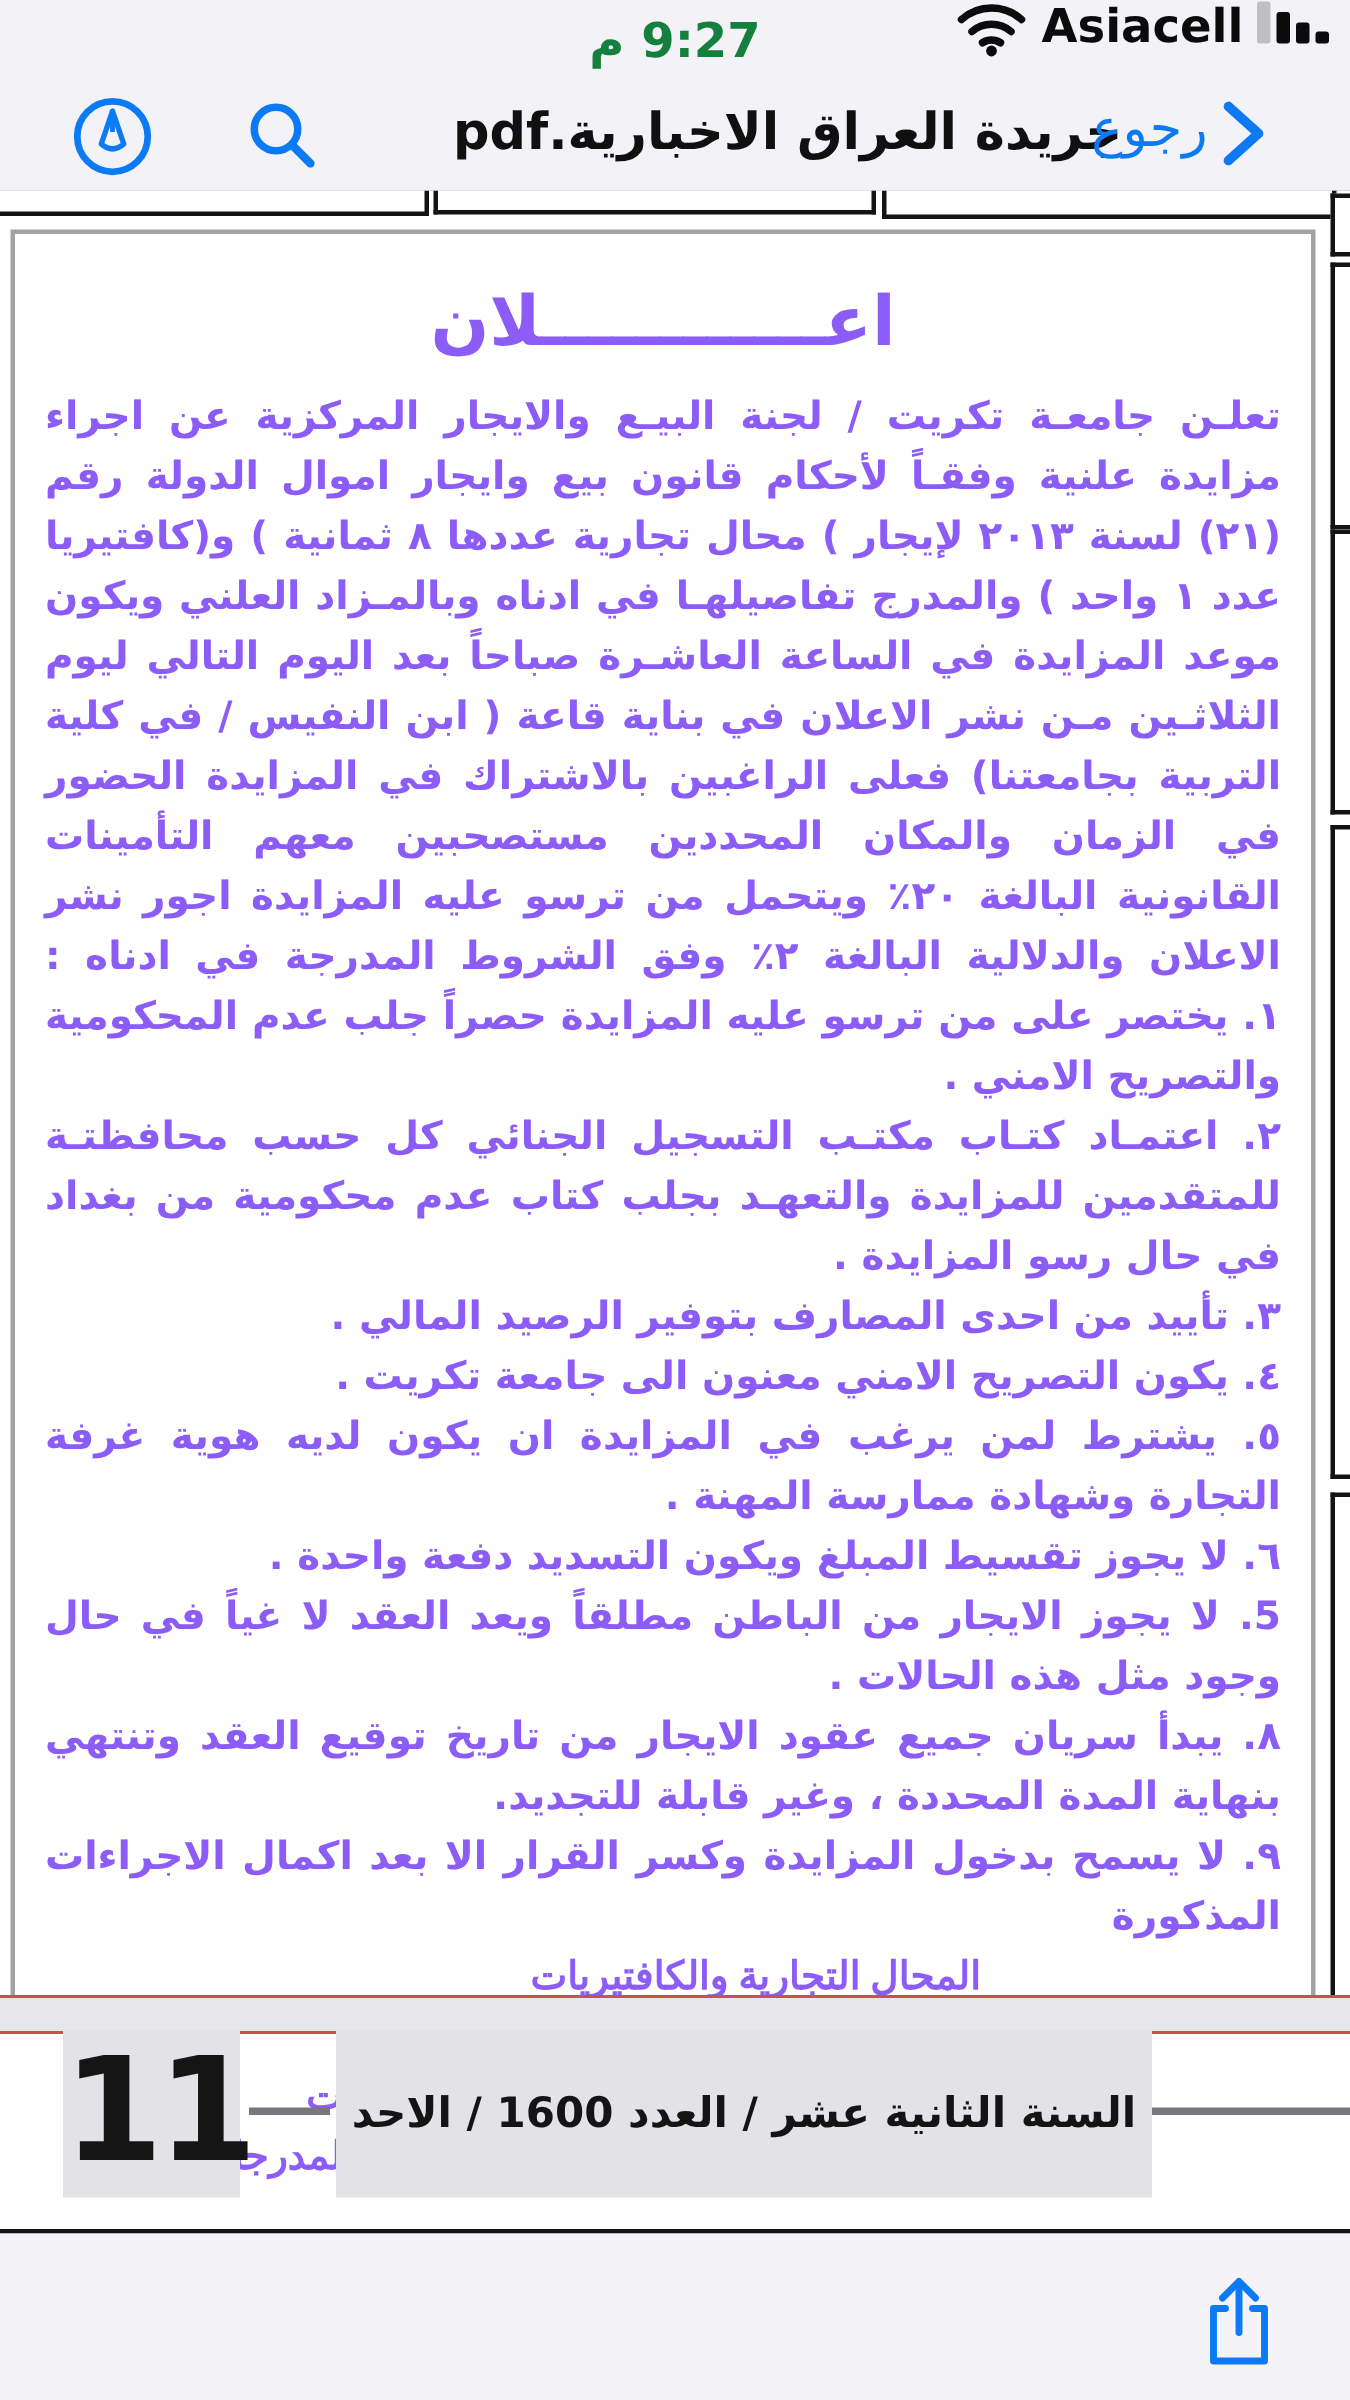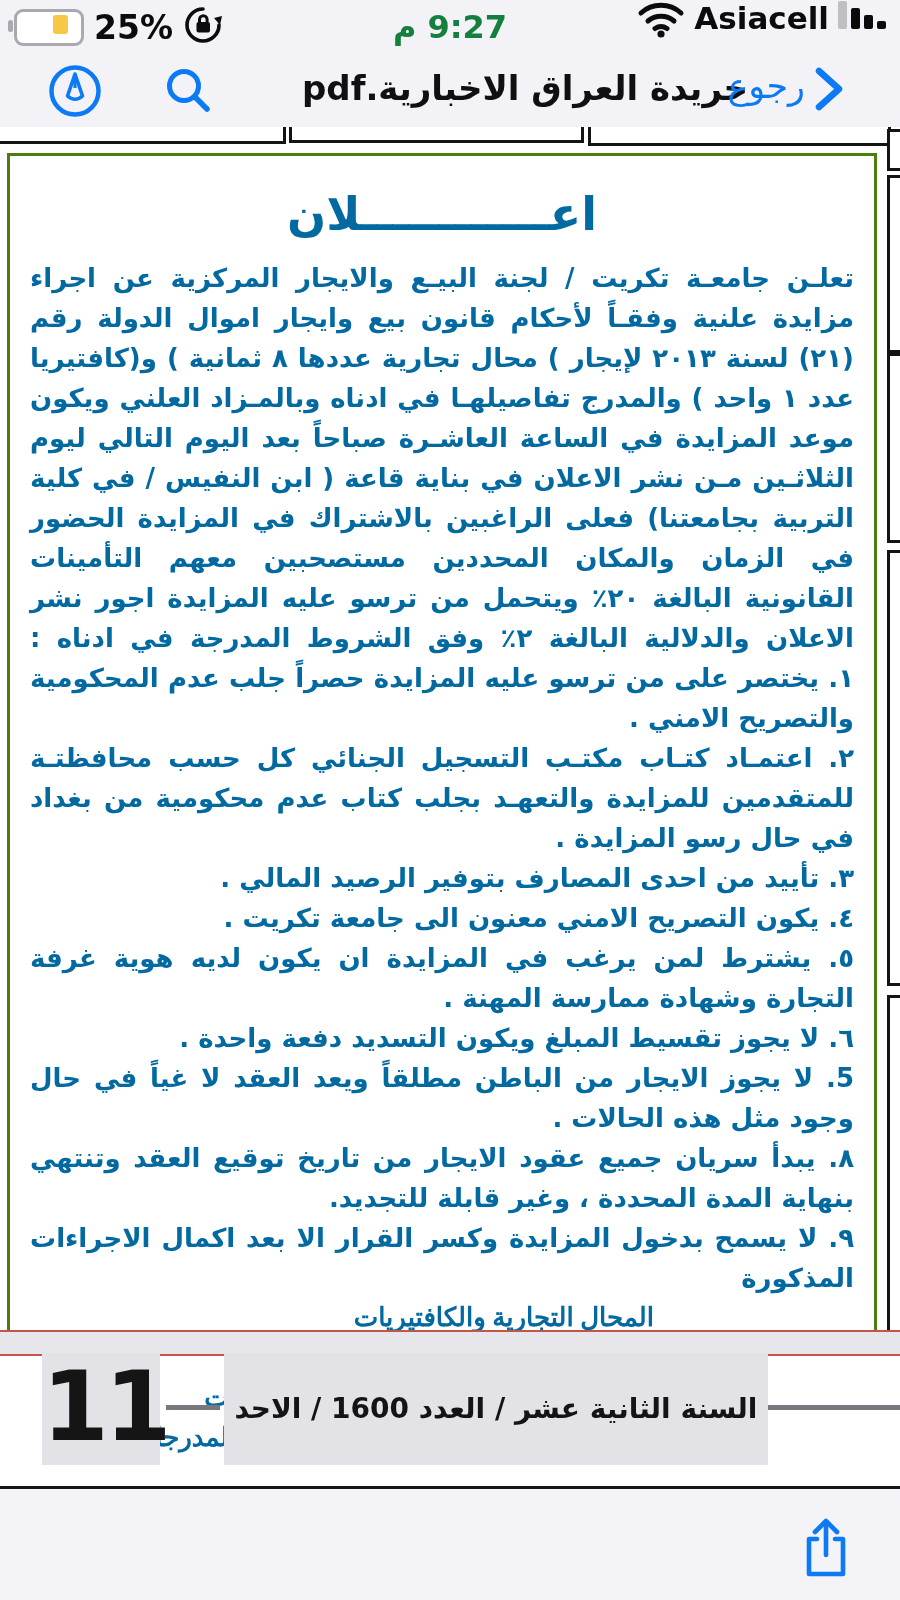--- a/index.html
+++ b/index.html
@@ -28,22 +28,22 @@
   .icon-search{left:160px;}
   
   .doc-area{position:absolute;left:0;top:127px;width:900px;height:1359px;background:#fff;overflow:hidden;}
   .cutbox{position:absolute;background:#fff;border:3px solid #141414;border-top:none;}
   .cb-a{left:-8px;top:0;width:288px;height:14px;}
   .cb-b{left:289px;top:0;width:289px;height:13px;}
   .cb-c{left:588px;top:0;width:297px;height:16px;}
   .sliver{position:absolute;left:887px;width:20px;background:#fff;border:3px solid #141414;border-right:none;}
   .frame{
     position:absolute;left:7px;top:26px;width:824px;height:1174px;
-    border:3px solid #4d7c0f;background:#fff;
-    padding:6px 20px 0 20px;direction:rtl;color:#0369a1;
+    border:3px solid #a3a3a3;background:#fff;
+    padding:6px 20px 0 20px;direction:rtl;color:#8b5cf6;
   }
   .doc-title{text-align:center;font-size:46px;font-weight:bold;height:96px;line-height:104px;letter-spacing:1px;}
   .doc-paragraph{
     font-size:26px;font-weight:bold;line-height:40px;
     text-align:justify;text-align-last:justify;
   }
   .cond{font-size:26px;font-weight:bold;line-height:40px;text-align:justify;text-align-last:right;}
   .subhead,.shop{font-size:26px;font-weight:bold;line-height:40px;text-align:right;padding-left:0;padding-right:0;margin-right:0;}
   .subhead,.shop{text-align:right;padding-right:200px;box-sizing:border-box;font-family:Liberation Serif, serif;}
   
@@ -55,35 +55,20 @@
   .pg-line{position:absolute;left:726px;top:52px;width:174px;height:5px;background:#77777d;}
   
   .toolbar-sep{position:absolute;left:0;top:1486px;width:900px;height:3px;background:#161616;}
   .toolbar{position:absolute;left:0;top:1489px;width:900px;height:111px;background:#f4f3f8;}
   .share-btn{position:absolute;right:45px;top:26px;width:58px;height:66px;display:flex;align-items:center;justify-content:center;cursor:pointer;}
 </style>
 </head>
 <body>
 
 <div class="status-bar">
-  <div class="sb-left">
-    <div class="battery">
-      <div class="nub"></div>
-      <div class="fill"></div>
-    </div>
-    <span class="sb-pct">25%</span>
-    <span>
-      <svg width="40" height="40" viewBox="0 0 40 40">
-        <path d="M20 4 a16 16 0 1 0 16 16" fill="none" stroke="#0b0b0c" stroke-width="3.6" stroke-linecap="round"></path>
-        <path d="M31 13 L37 20 L39 11 Z" fill="#0b0b0c"></path>
-        <path d="M16.5 17 v-2.5 a3.8 3.8 0 0 1 7.6 0 V17" fill="none" stroke="#0b0b0c" stroke-width="3"></path>
-        <rect x="13.5" y="17" width="13.5" height="10.5" rx="2" fill="#0b0b0c"></rect>
-      </svg>
-    </span>
-  </div>
   <div class="sb-time">9:27 م</div>
   <div class="sb-right">
     <span>
       <svg width="48" height="38" viewBox="0 0 48 38">
         <path d="M4 13 a30 30 0 0 1 40 0" fill="none" stroke="#0b0b0c" stroke-width="5" stroke-linecap="round"></path>
         <path d="M11 21 a20 20 0 0 1 26 0" fill="none" stroke="#0b0b0c" stroke-width="5" stroke-linecap="round"></path>
         <path d="M18 28.5 a11 11 0 0 1 12 0" fill="none" stroke="#0b0b0c" stroke-width="5" stroke-linecap="round"></path>
         <circle cx="24" cy="34" r="3.6" fill="#0b0b0c"></circle>
       </svg>
     </span>

